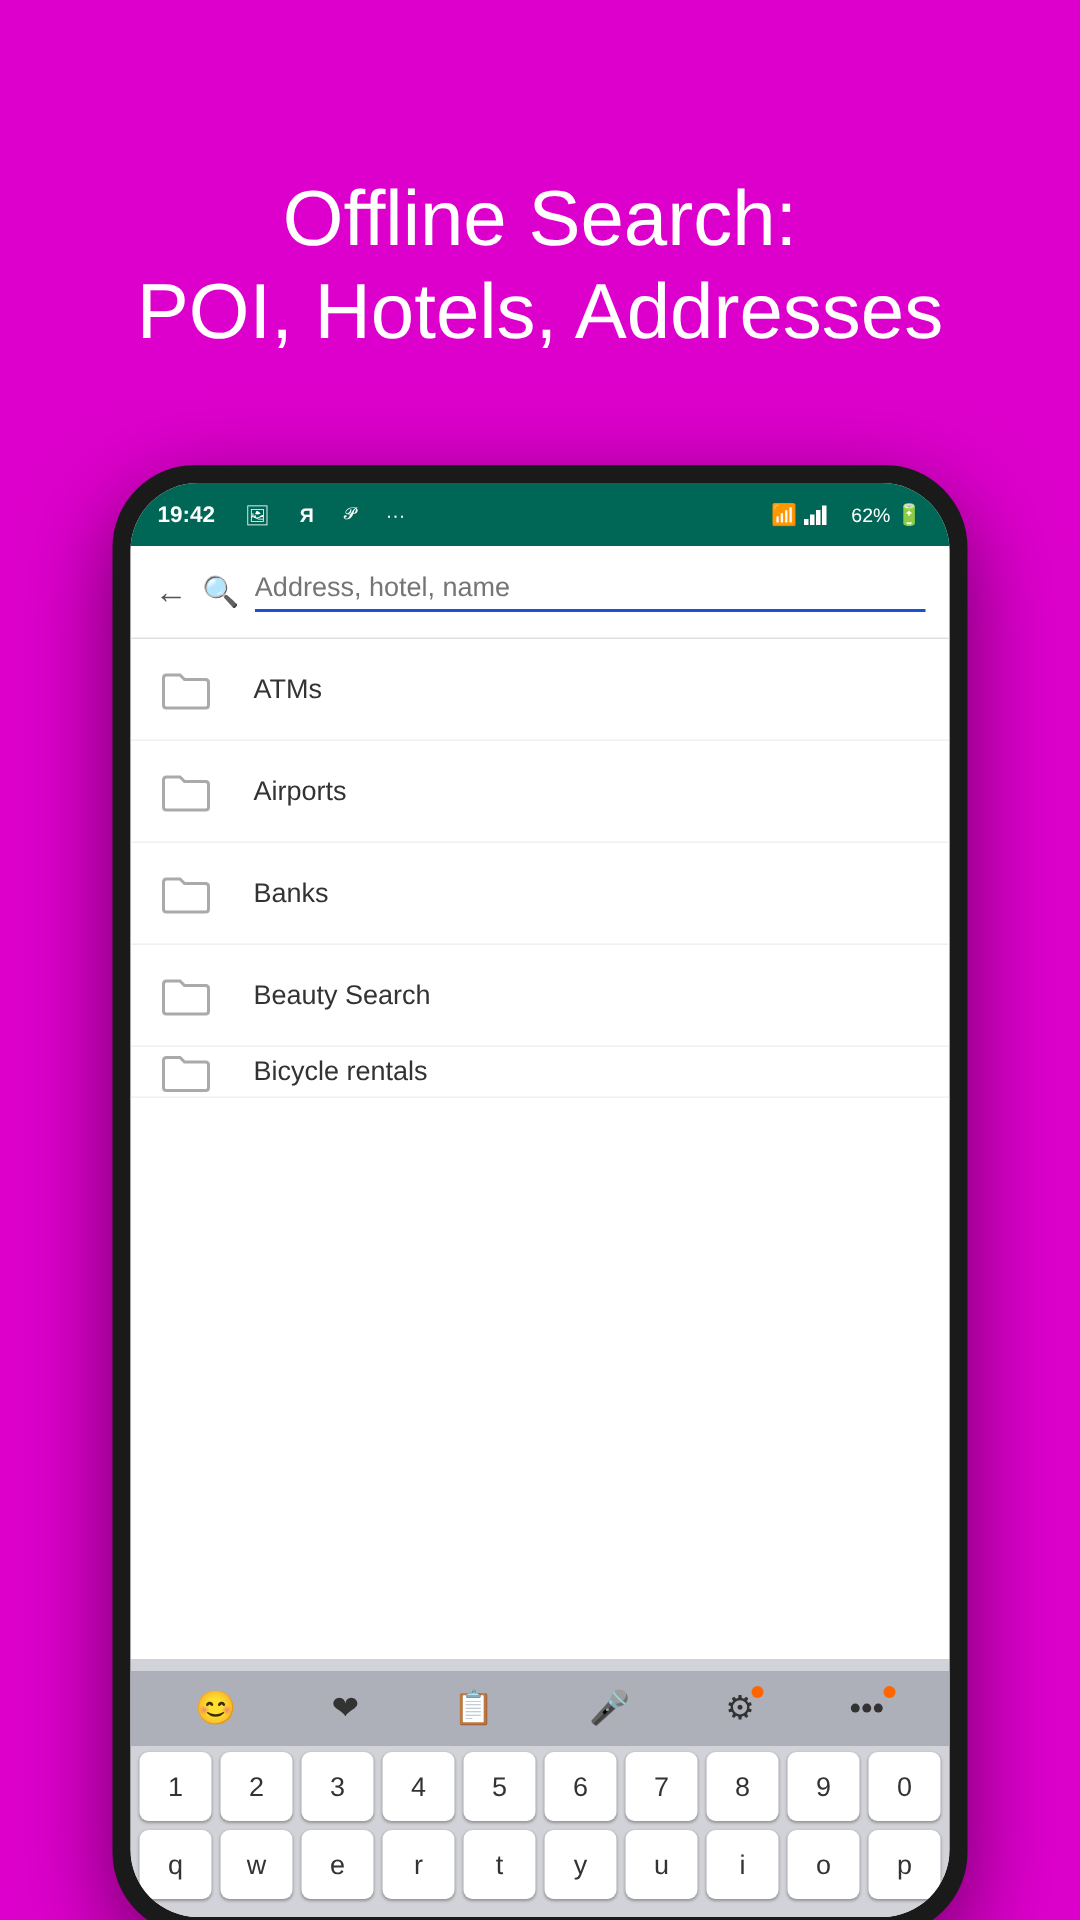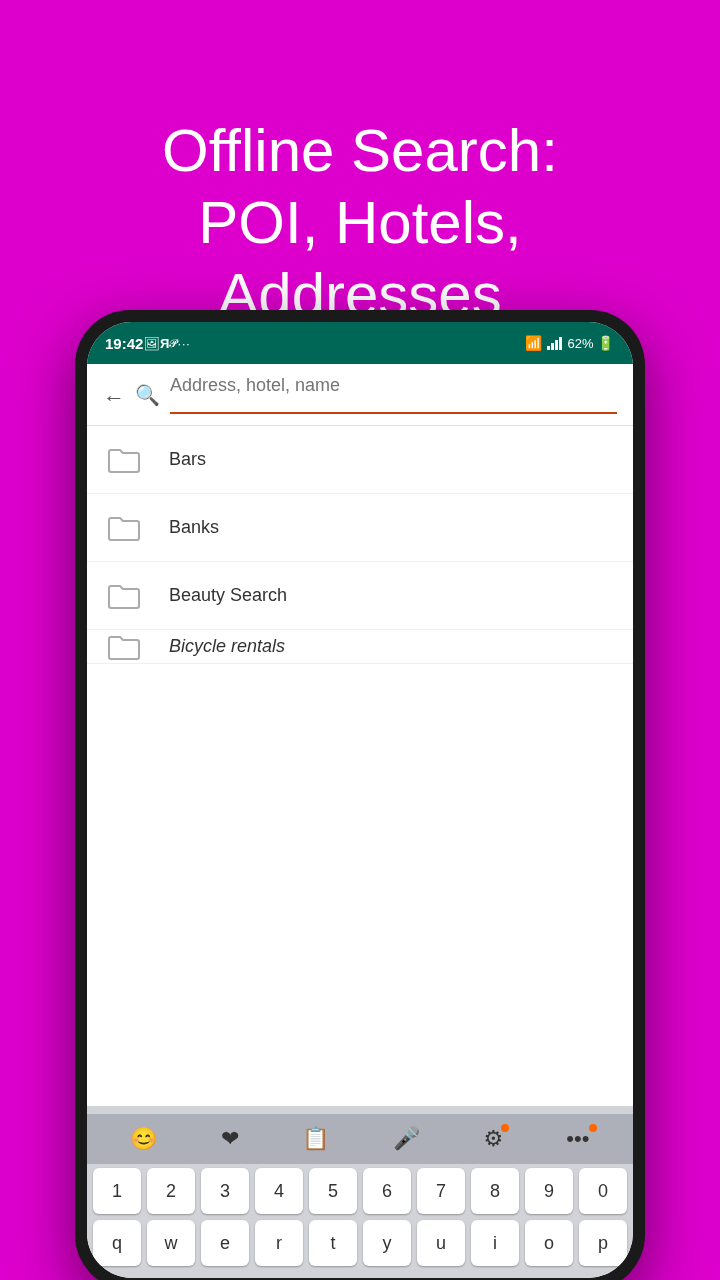--- a/index.html
+++ b/index.html
@@ -10,21 +10,21 @@
       background-color: #dd00cc;
       font-family: 'Arial', sans-serif;
       overflow: hidden;
       position: relative;
     }
 
     .header-text {
       text-align: center;
       padding: 60px 40px 30px;
       color: white;
-      font-size: 60px;
+      font-size: 52px;
       font-weight: 300;
       line-height: 1.2;
     }
 
     .phone-wrapper {
       position: absolute;
       top: 310px;
       left: 50%;
       transform: translateX(-50%);
       width: 570px;
@@ -61,21 +61,21 @@
       padding: 0 18px;
       flex-shrink: 0;
     }
 
     .status-left {
       color: white;
       font-size: 14px;
       font-weight: 500;
       display: flex;
       align-items: center;
-      gap: 0;
+      gap: 20px;
       justify-content: space-between;
     }
 
     .status-icons {
       display: flex;
       align-items: center;
       gap: 4px;
     }
 
     
@@ -100,22 +100,22 @@
       color: #888;
       font-size: 20px;
     }
 
     .search-input {
       flex: 1;
       border: none;
       outline: none;
       font-size: 18px;
       color: #a21caf;
-      border-bottom: 2px solid #c2410c;
-      padding-bottom: 16px;
+      border-bottom: 2px solid #1d4ed8;
+      padding-bottom: 4px;
     }
 
     
     .list-container {
       flex: 1;
       overflow-y: hidden;
       background: white;
     }
 
     .list-item {
@@ -222,21 +222,20 @@
     }
 
     .key-letter {
       flex: 1;
       max-width: 48px;
     }
 
     .partially-visible {
       height: 34px;
       overflow: hidden;
-      font-style: italic;
     }
 
     .signal-bars {
       display: inline-flex;
       align-items: flex-end;
       gap: 1px;
       height: 14px;
     }
     .signal-bars span {
       background: white;
@@ -269,39 +268,47 @@
           <span style="color:white; font-size:13px;">···</span>
         </div>
         <div class="status-icons">
           <span style="color:white; font-size:14px;">📶</span>
           <div class="signal-bars">
             <span></span>
               <span></span>
               <span></span>
               <span></span>
           </div>
-          <span style="color:white; font-size:13px; margin-left:2px;">62%</span>
+          <span style="color:white; font-size:13px; margin-left:13px;">62%</span>
           <span style="color:white; font-size:14px;">🔋</span>
         </div>
       </div>
 
       <div class="search-bar">
         <span class="back-arrow">←</span>
         <span class="search-icon">🔍</span>
         <input class="search-input" type="text" readonly="" placeholder="Address, hotel, name" style="">
       </div>
 
       <div class="list-container">
         <div class="list-item">
           <div class="folder-icon">
             <svg viewBox="0 0 34 28" fill="none">
               <path d="M2 6 Q2 4 4 4 L13 4 L16 7 L30 7 Q32 7 32 9 L32 24 Q32 26 30 26 L4 26 Q2 26 2 24 Z" fill="none" stroke="#aaa" stroke-width="2"></path>
             </svg>
           </div>
-          <span class="item-label">Bars</span>
+          <span class="item-label">ATMs</span>
+        </div>
+        <div class="list-item">
+          <div class="folder-icon">
+            <svg viewBox="0 0 34 28" fill="none">
+              <path d="M2 6 Q2 4 4 4 L13 4 L16 7 L30 7 Q32 7 32 9 L32 24 Q32 26 30 26 L4 26 Q2 26 2 24 Z" fill="none" stroke="#aaa" stroke-width="2"></path>
+            </svg>
+          </div>
+          <span class="item-label">Airports</span>
         </div>
         <div class="list-item">
           <div class="folder-icon">
             <svg viewBox="0 0 34 28" fill="none">
               <path d="M2 6 Q2 4 4 4 L13 4 L16 7 L30 7 Q32 7 32 9 L32 24 Q32 26 30 26 L4 26 Q2 26 2 24 Z" fill="none" stroke="#aaa" stroke-width="2"></path>
             </svg>
           </div>
           <span class="item-label">Banks</span>
         </div>
         <div class="list-item">

